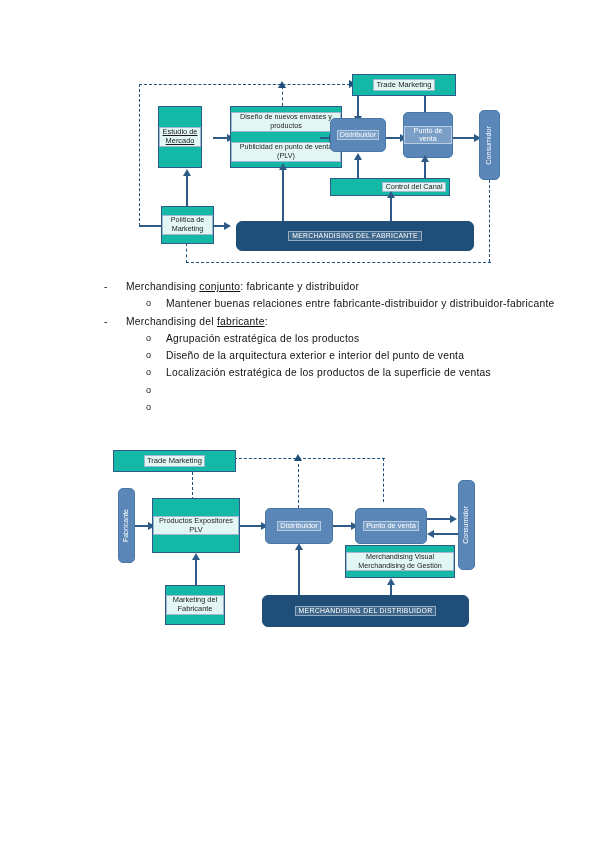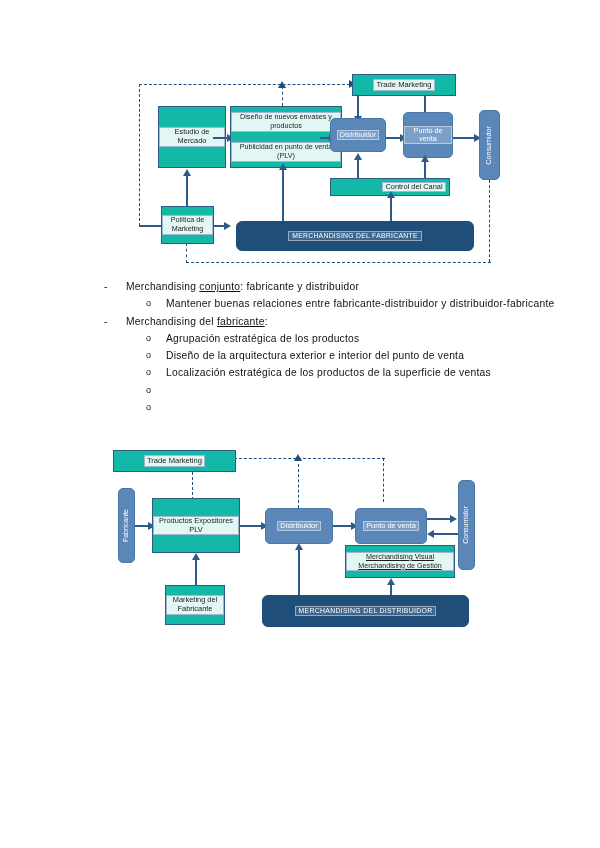--- a/index.html
+++ b/index.html
@@ -96,21 +96,21 @@
     <div class="node box-white" style="left:352px;top:74px;width:104px;height:22px;">
       <span class="label-box" style="font-size:7.6px;">Trade Marketing</span>
     </div>
 
     <div class="ln lnv" style="left:357px;top:96px;height:22px;"></div>
     <div class="arw arw-d" style="left:354px;top:116px;"></div>
 
     <div class="ln lnv" style="left:424px;top:96px;height:18px;"></div>
     <div class="arw arw-d" style="left:421px;top:112px;"></div>
 
-    <div class="node box-white" style="left:158px;top:106px;width:68px;height:62px;">
+    <div class="node box-white" style="left:158px;top:106px;width:44px;height:62px;text-decoration:underline;">
       <span class="label-box" style="font-size:7.4px;">Estudio de Mercado</span>
     </div>
 
     <div class="ln lnh" style="left:213px;top:137px;width:16px;"></div>
     <div class="arw arw-r" style="left:227px;top:134px;"></div>
 
     <div class="node box-white" style="left:230px;top:106px;width:112px;height:62px;flex-direction:column;justify-content:space-around;">
       <span class="label-box" style="font-size:7.2px;">Diseño de nuevos envases y productos</span>
       <span class="label-box" style="font-size:7.2px;">Publicidad en punto de venta (PLV)</span>
     </div>
@@ -254,21 +254,21 @@
     <div class="ln lnh" style="left:427px;top:78px;width:25px;"></div>
     <div class="arw arw-r" style="left:450px;top:75px;"></div>
     <div class="ln lnh" style="left:432px;top:93px;width:26px;"></div>
     <div class="arw arw-l" style="left:427px;top:90px;"></div>
 
     <div class="node box-blue" style="left:458px;top:40px;width:17px;height:90px;">
       <span class="vert label" style="font-size:7px;">Consumidor</span>
     </div>
 
     <div class="node box-white" style="left:345px;top:105px;width:110px;height:33px;">
-      <span class="label-box" style="font-size:7.2px;text-decoration:underline;">Merchandising Visual Merchandising de Gestión</span>
+      <span class="label-box" style="font-size:7.2px;">Merchandising Visual Merchandising de Gestión</span>
     </div>
 
     <div class="ln lnv" style="left:298px;top:108px;height:48px;"></div>
     <div class="arw arw-u" style="left:295px;top:103px;"></div>
 
     <div class="ln lnv" style="left:390px;top:143px;height:13px;"></div>
     <div class="arw arw-u" style="left:387px;top:138px;"></div>
 
     <div class="node box-navy" style="left:262px;top:155px;width:207px;height:32px;">
       <span class="label-box-navy" style="font-size:6.9px;letter-spacing:0.3px;">MERCHANDISING DEL DISTRIBUIDOR</span>

